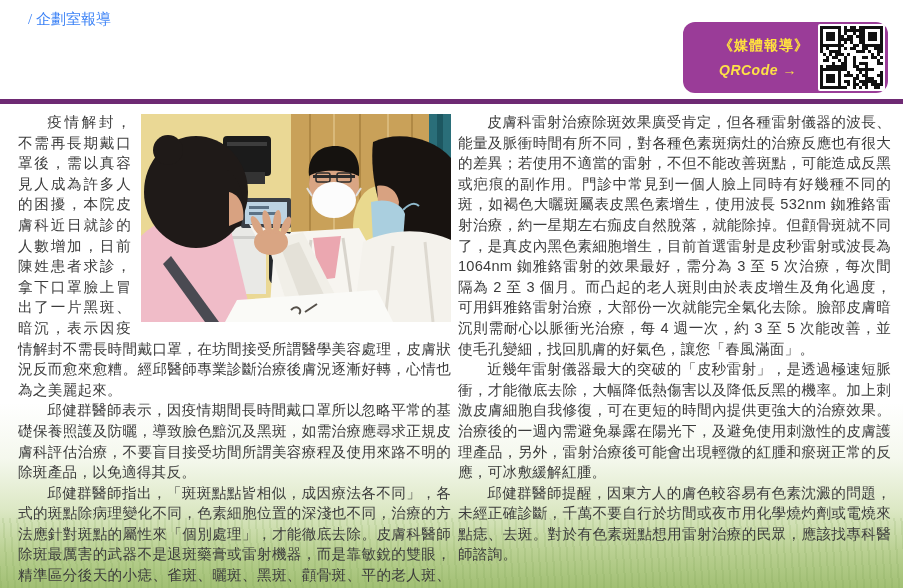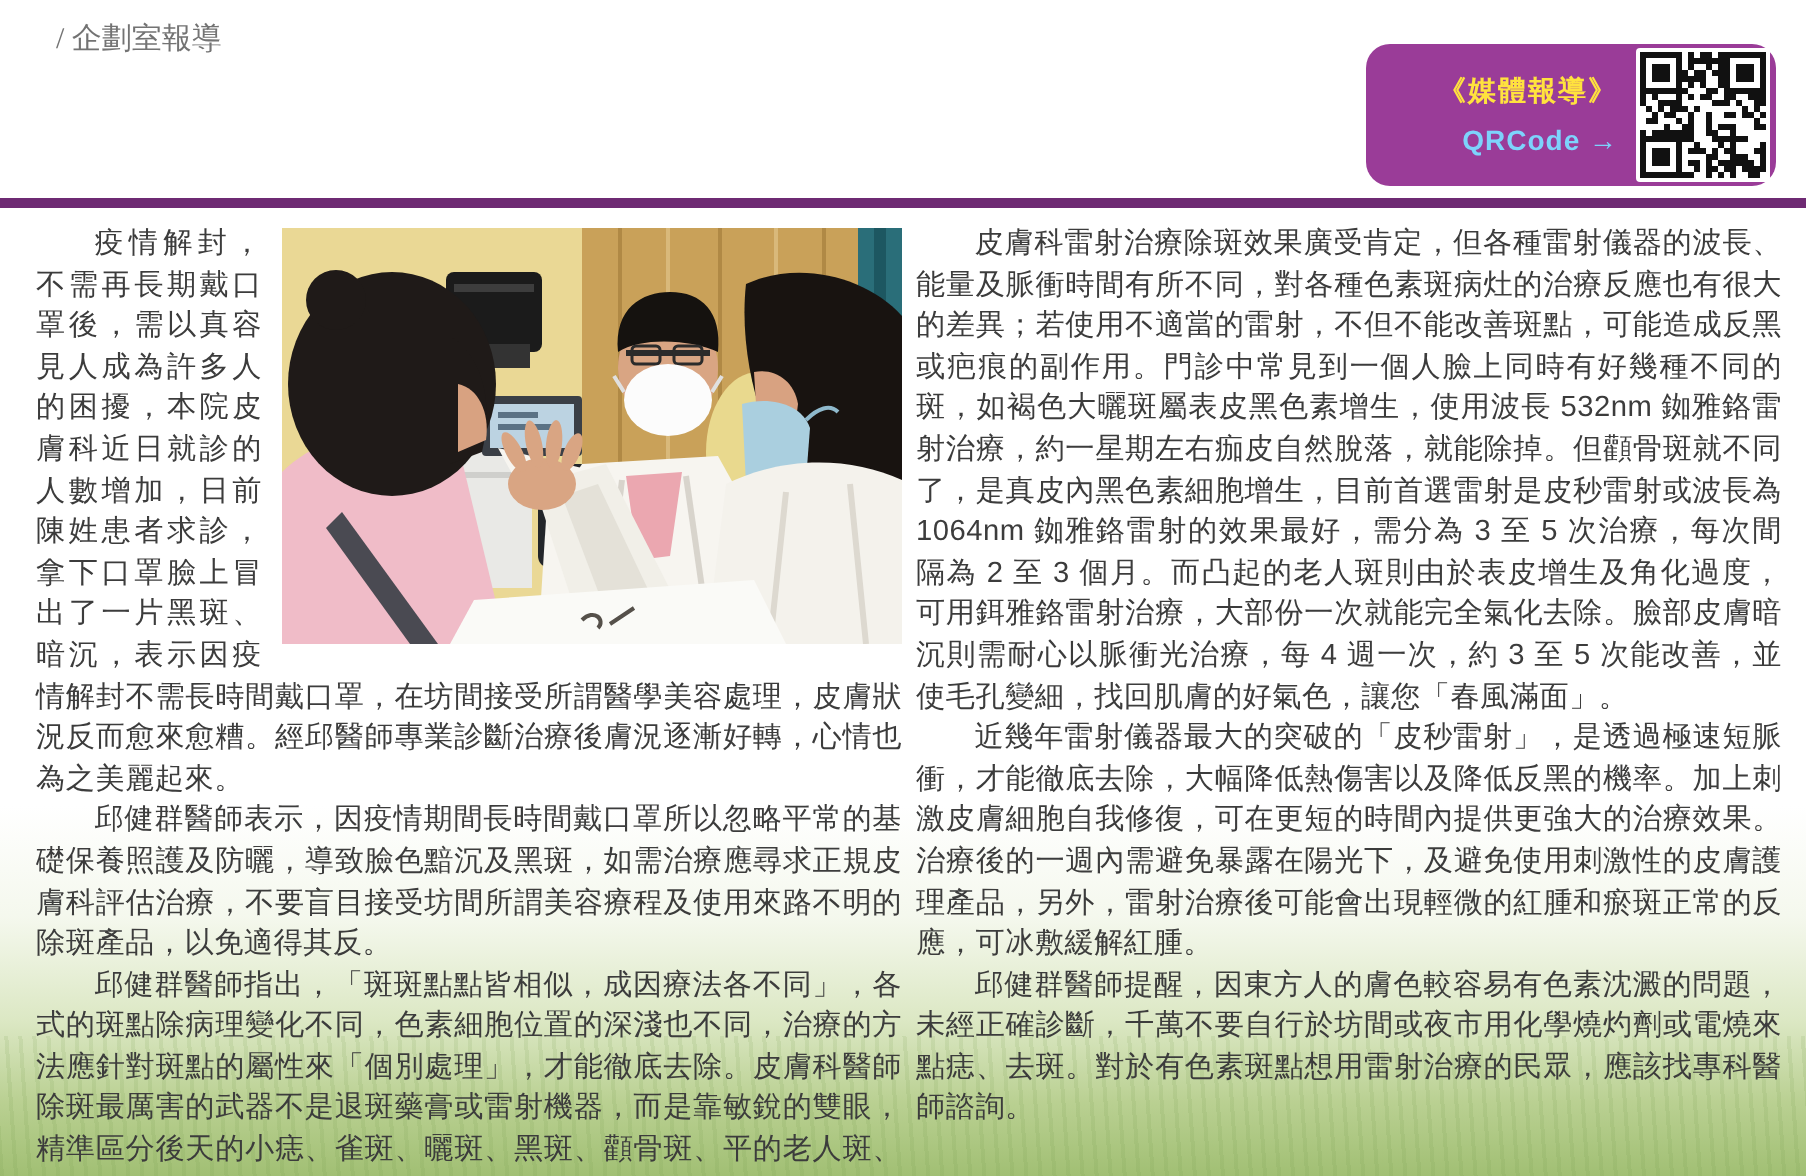--- a/index.html
+++ b/index.html
@@ -34,33 +34,33 @@
   
   .title-block { position:absolute; left:18px; top:10px; z-index:2; }
   .title-line {
     font-size:29px; font-weight:bold; color:#9c3d9c;
     letter-spacing:1px; line-height:40px; white-space:nowrap;
     text-shadow:0.5px 0 0 #9c3d9c;
   }
   .title-row2 { display:flex; align-items:flex-end; }
   .byline {
     font-family:"Liberation Serif", serif;
-    font-size:15px; color:#737373; margin-left:10px; padding-bottom:4px;
+    font-size:15px; color:#3b82f6; margin-left:10px; padding-bottom:4px;
     white-space:nowrap;
   }
 
   .qr-box {
     position:absolute; left:683px; top:22px; width:205px; height:71px;
     background:#9a3c98; border-radius:12px; z-index:2;
     display:flex; align-items:center; justify-content:flex-end;
     padding:0 3px 0 10px; gap:9px;
   }
-  .qr-labels { display:flex; flex-direction:column; align-items:flex-end; gap:7px; }
+  .qr-labels { display:flex; flex-direction:column; gap:7px; }
   .qr-label-main { color:#ffe23e; font-size:14px; font-weight:bold; letter-spacing:1px; }
-  .qr-label-sub  { color:#7dd3fc; font-size:14px; font-weight:bold; letter-spacing:0.5px; }
+  .qr-label-sub  { color:#fde047; font-size:14px; font-weight:bold; letter-spacing:0.5px;font-style:italic; }
   .qr-code {
     width:67px; height:67px; background:#ffffff; border-radius:2px;
     display:flex; align-items:center; justify-content:center;
   }
 
   .double-rule {
     position:absolute; left:0; top:99px; width:903px; height:3px;
     border-top:3px solid #6e2a73; border-bottom:2px solid #6e2a73; z-index:2;
   }
 

